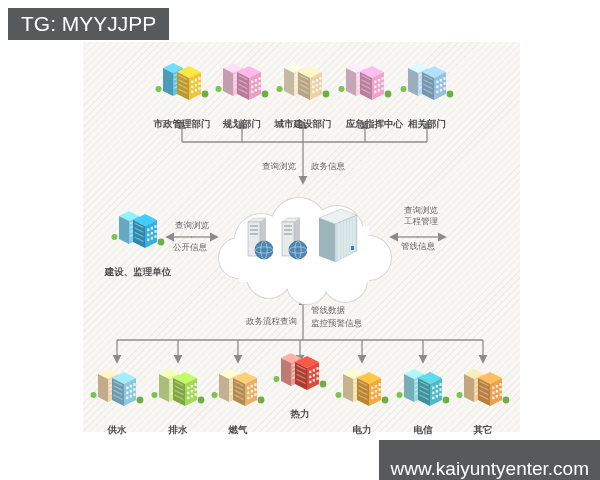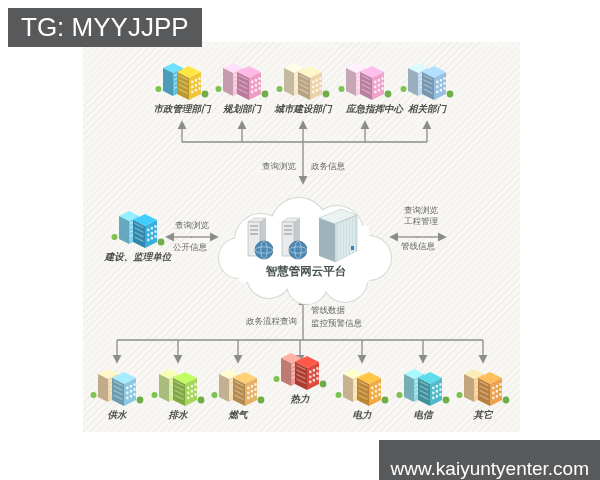--- a/index.html
+++ b/index.html
@@ -4,34 +4,34 @@
 <style>
   html,body{margin:0;padding:0;background:#fff;}
   .stage{position:relative;width:600px;height:480px;background:#ffffff;overflow:hidden;
          font-family:"DejaVu Sans","Liberation Sans",sans-serif;}
   .texture{position:absolute;left:83px;top:42px;width:437px;height:390px;
            background-color:#f8f7f4;
            background-image:repeating-linear-gradient(135deg,rgba(185,175,160,0.13) 0,rgba(185,175,160,0.13) 1px,transparent 1px,transparent 5px);}
   #connectors{position:absolute;left:0;top:0;}
   .node{position:absolute;width:76px;text-align:center;z-index:3;}
   .node .icon{height:46px;display:flex;align-items:flex-end;justify-content:center;}
-  .nlabel{font-size:9.5px;font-weight:bold;color:#4c4c4c;line-height:1.2;margin-top:1px;white-space:nowrap;font-style:italic;}
+  .nlabel{font-size:9.5px;font-weight:bold;color:#4c4c4c;line-height:1.2;margin-top:16px;white-space:nowrap;}
   .ann{position:absolute;font-size:8.5px;color:#666666;line-height:1;white-space:nowrap;z-index:3;}
   .ann.r{text-align:right;}
   .cloud-wrap{position:absolute;left:213px;top:196px;width:186px;height:112px;z-index:2;}
   .cloud-wrap .cloud{position:absolute;left:0;top:0;}
   .citem{position:absolute;}
   .c-s1{left:32px;top:20px;}
   .c-s2{left:66px;top:20px;}
   .c-nas{left:102px;top:10px;}
   .cloud-label{position:absolute;left:0;right:0;top:68px;text-align:center;
                font-size:11.5px;font-weight:bold;color:#45504f;}
   .badge{position:absolute;background:#58595b;color:#ffffff;z-index:6;white-space:nowrap;
          font-family:"Liberation Sans","DejaVu Sans",sans-serif;}
-  .badge.tg{left:8px;top:8px;font-size:26px;padding:4px 13px;}
+  .badge.tg{left:8px;top:8px;font-size:21px;padding:4px 13px;}
   .badge.site{right:0;top:440px;font-size:19px;padding:18px 11px;}
 </style>
 </head>
 <body>
 
 <div class="stage" id="stage">
 
   <div class="texture"></div>
 
   <svg id="connectors" width="600" height="480">
@@ -128,21 +128,20 @@
           <line x1="24" y1="17.4" x2="24" y2="54"></line>
           <line x1="27" y1="16.1" x2="27" y2="52.6"></line>
           <line x1="30" y1="14.9" x2="30" y2="51.2"></line>
           <line x1="33" y1="13.7" x2="33" y2="49.8"></line>
           <line x1="36" y1="12.4" x2="36" y2="48.4"></line>
           <line x1="39" y1="11.2" x2="39" y2="46.9"></line>
         </g>
         <rect x="36" y="40" width="3" height="4" fill="#2f7fc1"></rect>
       </svg>
     </div>
-    <div class="cloud-label">智慧管网云平台</div>
   </div>
 
   <div class="ann r" style="left:230px;top:162px;width:66px">查询浏览</div>
   <div class="ann" style="left:311px;top:162px">政务信息</div>
   <div class="ann" style="left:175px;top:221px">查询浏览</div>
   <div class="ann" style="left:173px;top:243px">公开信息</div>
   <div class="ann" style="left:404px;top:206px">查询浏览</div>
   <div class="ann" style="left:404px;top:217px">工程管理</div>
   <div class="ann" style="left:401px;top:242px">管线信息</div>
   <div class="ann r" style="left:240px;top:317px;width:57px">政务流程查询</div>

